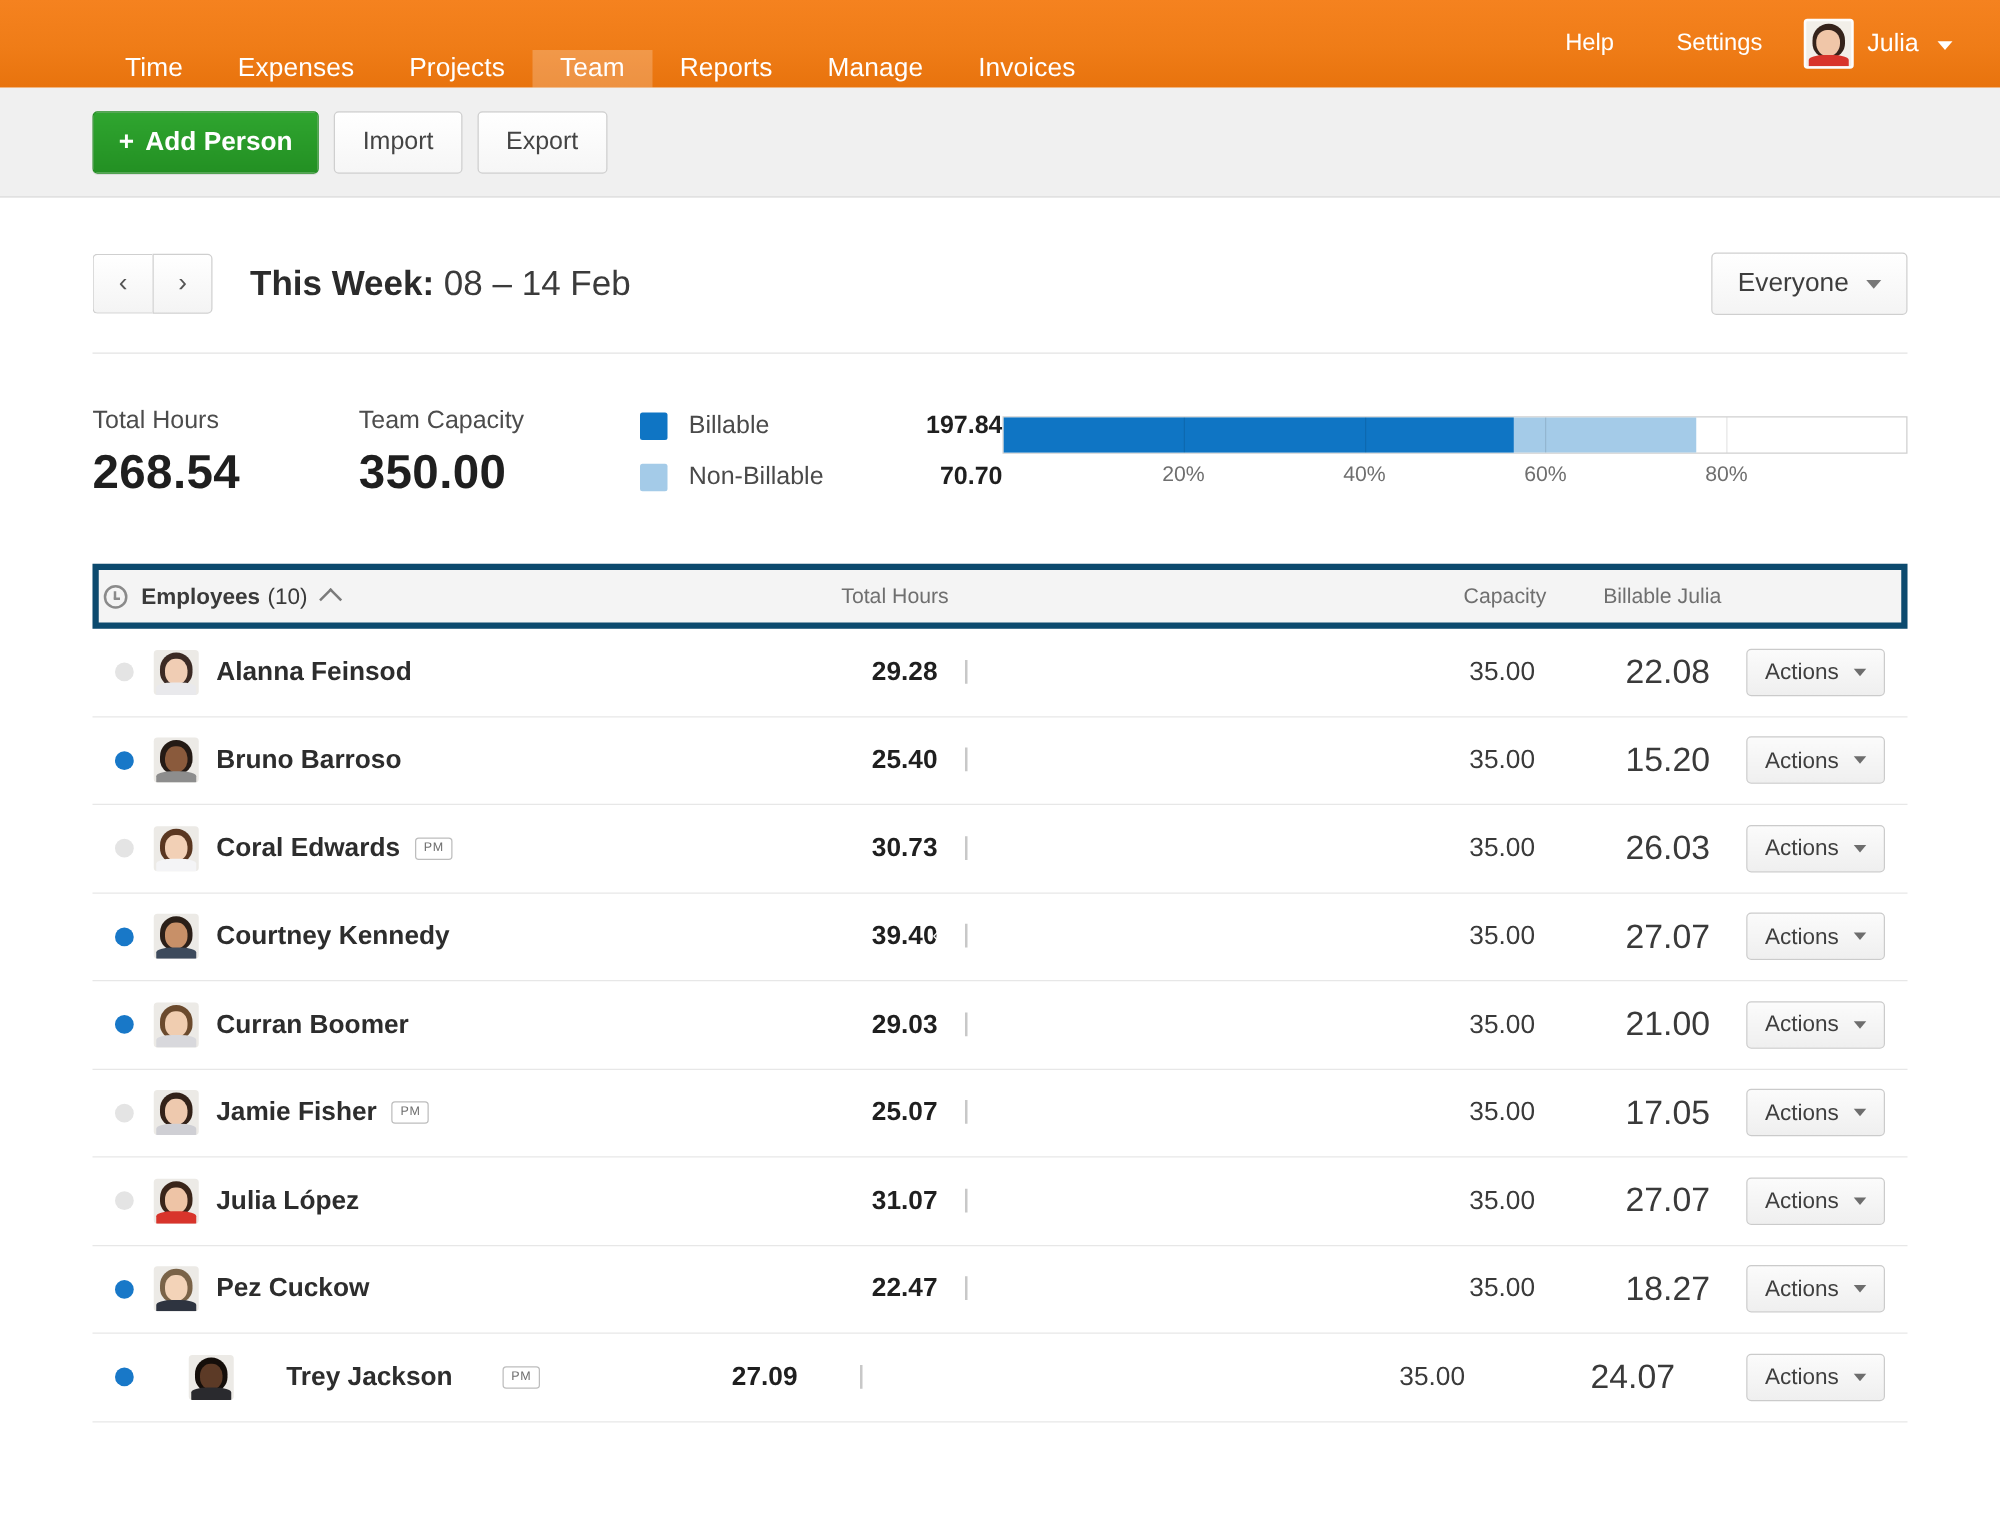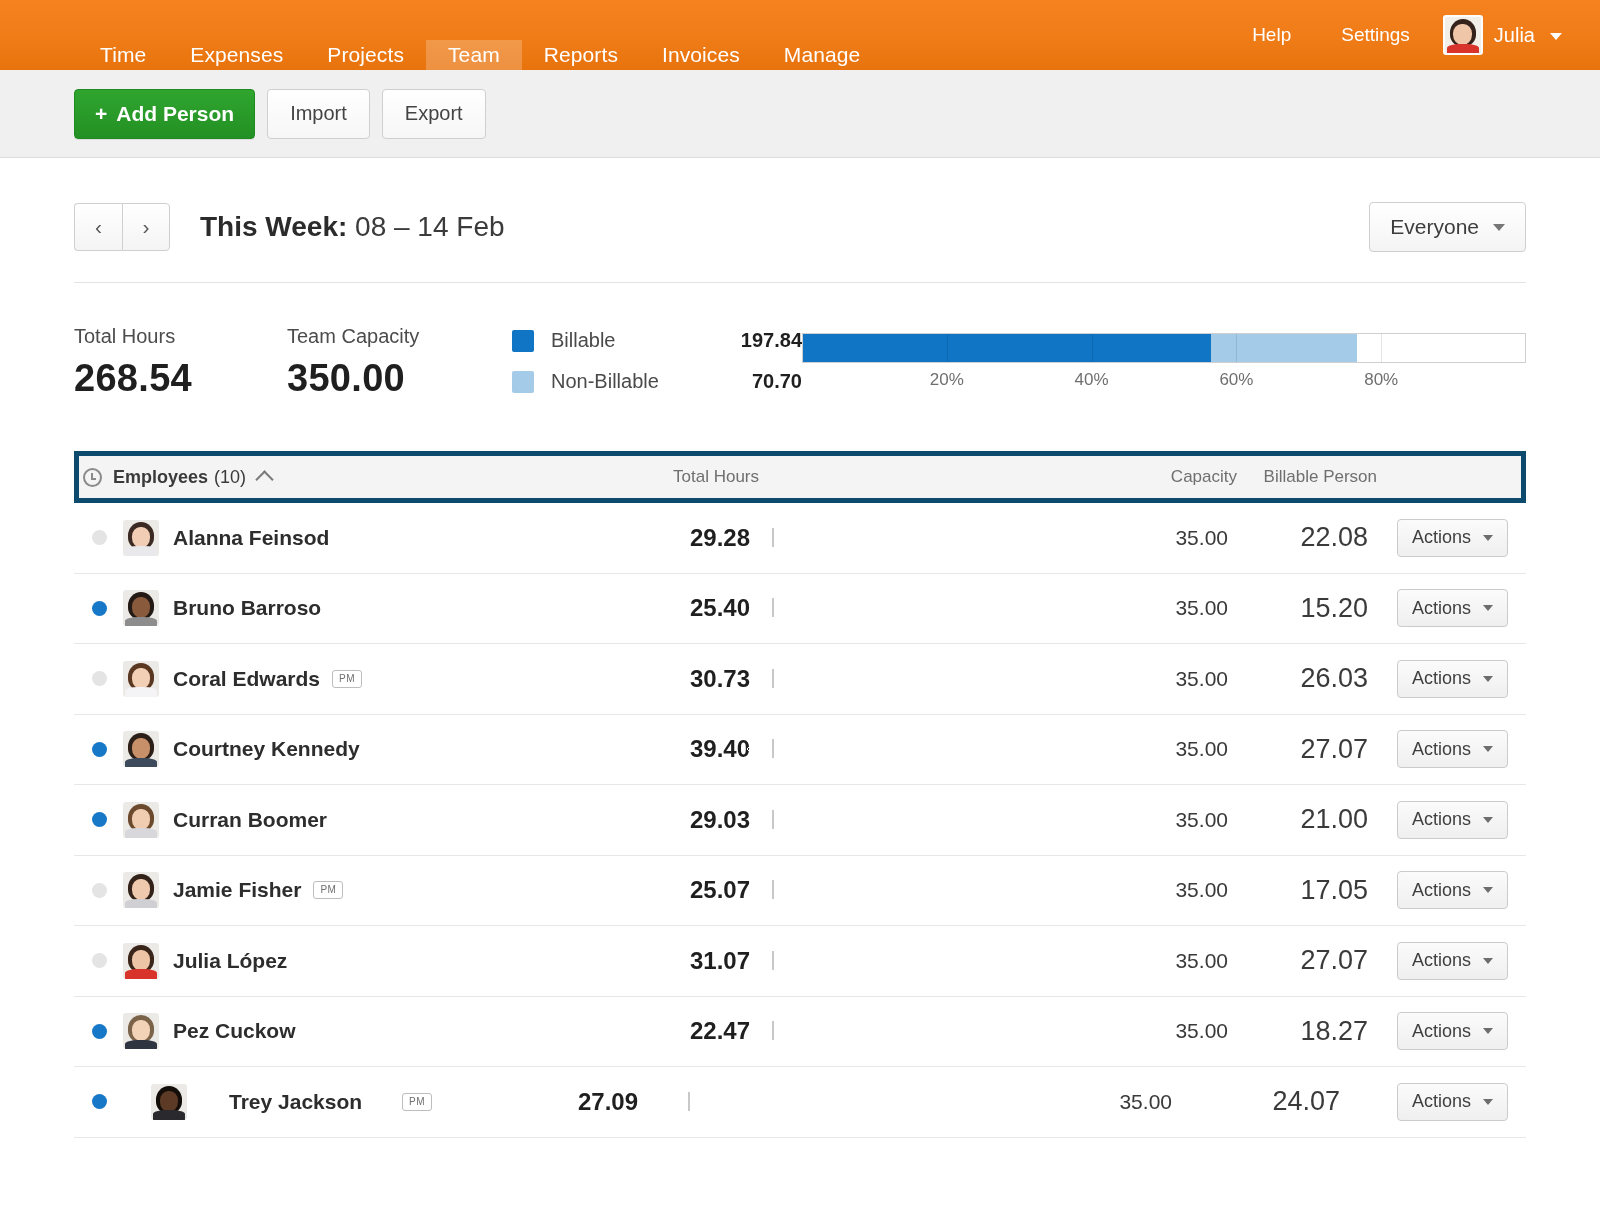--- a/index.html
+++ b/index.html
@@ -204,21 +204,21 @@
   }
   .name { font-size: 21px; font-weight: bold; color: #2d2d2d; white-space: nowrap; }
   .pm {
     margin-left: 12px; font-size: 10px; color: #6f6f6f;
     border: 1px solid #bdbdbd; border-radius: 3px;
     padding: 2px 6px 3px; letter-spacing: .5px;
     display: inline-block; vertical-align: 3px;
   }
   .cell-total {
     margin-left: auto; width: 170px; text-align: right;
-    font-size: 24px; font-weight: bold; color: #1f1f1f;
+    font-size: 21px; font-weight: bold; color: #1f1f1f;
   }
   .bar-cell { width: 382px; padding-left: 22px; }
   .rowbar {
     position: relative; height: 28px;
     border: 1px solid #c8c8c8; background: #fff;
     width: 360px;
   }
   .rowbar .seg { position: absolute; top: 0; bottom: 0; left: 0; }
   .rowbar .zig {
     position: absolute; top: -1px; bottom: -1px; width: 14px;
@@ -259,22 +259,22 @@
 </head>
 <body>
 
 <div class="navbar">
   <div class="nav-left">
       <div class="nav-item">Time</div>
       <div class="nav-item">Expenses</div>
       <div class="nav-item">Projects</div>
       <div class="nav-item active">Team</div>
       <div class="nav-item">Reports</div>
+      <div class="nav-item">Manage</div>
       <div class="nav-item">Invoices</div>
-      <div class="nav-item">Manage</div>
     </div>
   <div class="nav-right">
     <div class="nav-link">Help</div>
     <div class="nav-link">Settings</div>
     <div class="user-block">
       <div class="avatar-nav">
         <div class="face">
           <div class="hair" style="background:#35231b"></div>
           <div class="skin" style="background:#f0c6a8"></div>
           <div class="body" style="background:#d8342b"></div>
@@ -352,21 +352,21 @@
   </div>
 
   <div class="thead">
     <span class="clock"></span>
     <span class="emp">Employees</span>
     <span class="count">(10)</span>
     <span class="chev-up"></span>
     <span class="th-total">Total Hours</span>
     <span class="th-spacer"></span>
     <span class="th-capacity">Capacity</span>
-    <span class="th-billable">Billable Person</span>
+    <span class="th-billable">Billable Julia</span>
     <span class="th-actions"></span>
   </div>
   <div id="rows">
       <div class="row">
         <span class="dot off"></span>
         <span class="avatar">
           <span class="face">
             <span class="hair" style="background:#3b2a24"></span>
             <span class="skin" style="background:#f0cdb4"></span>
             <span class="body" style="background:#e9e9ec"></span>

